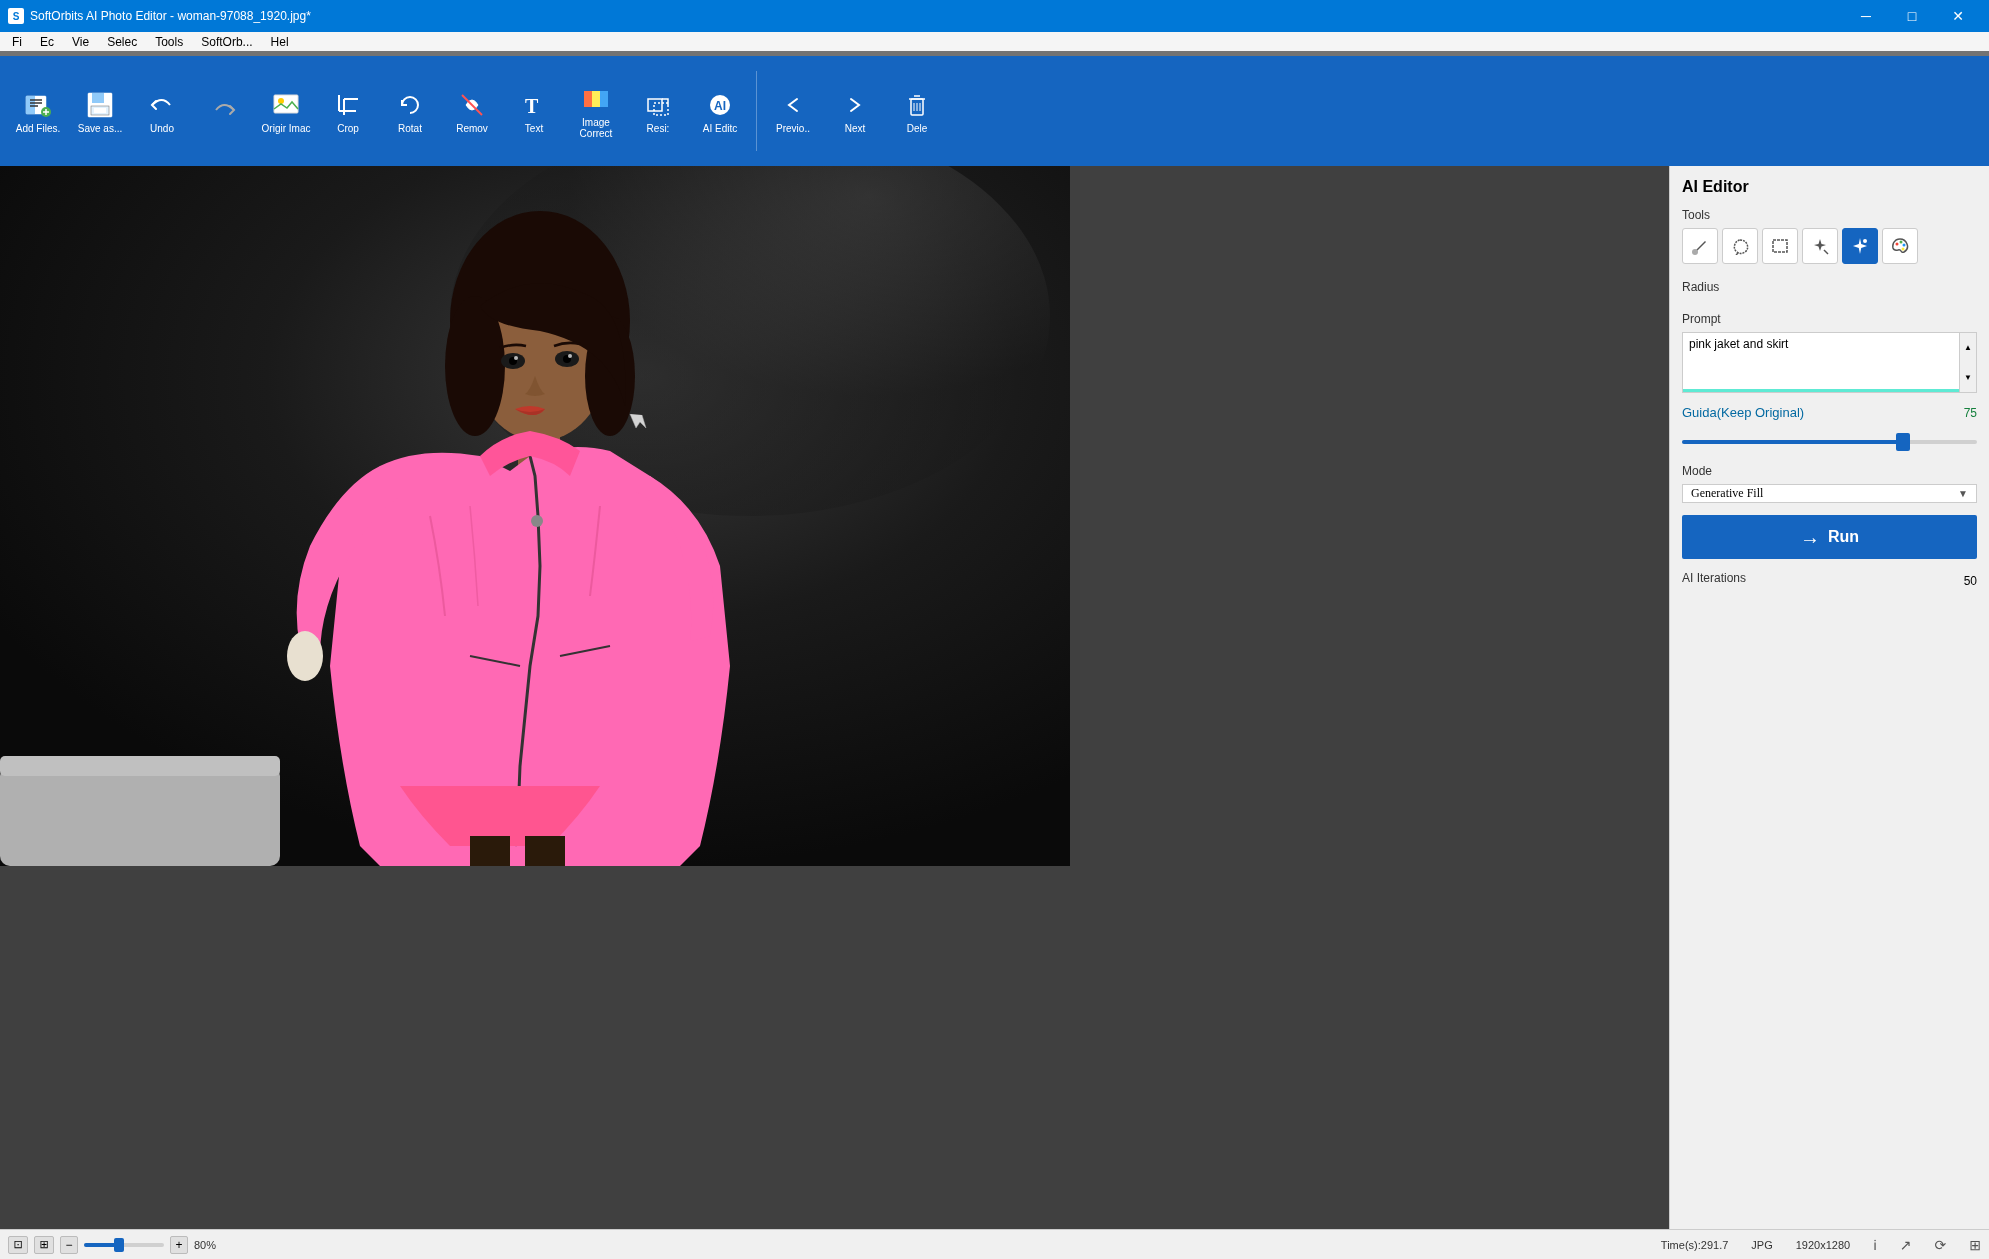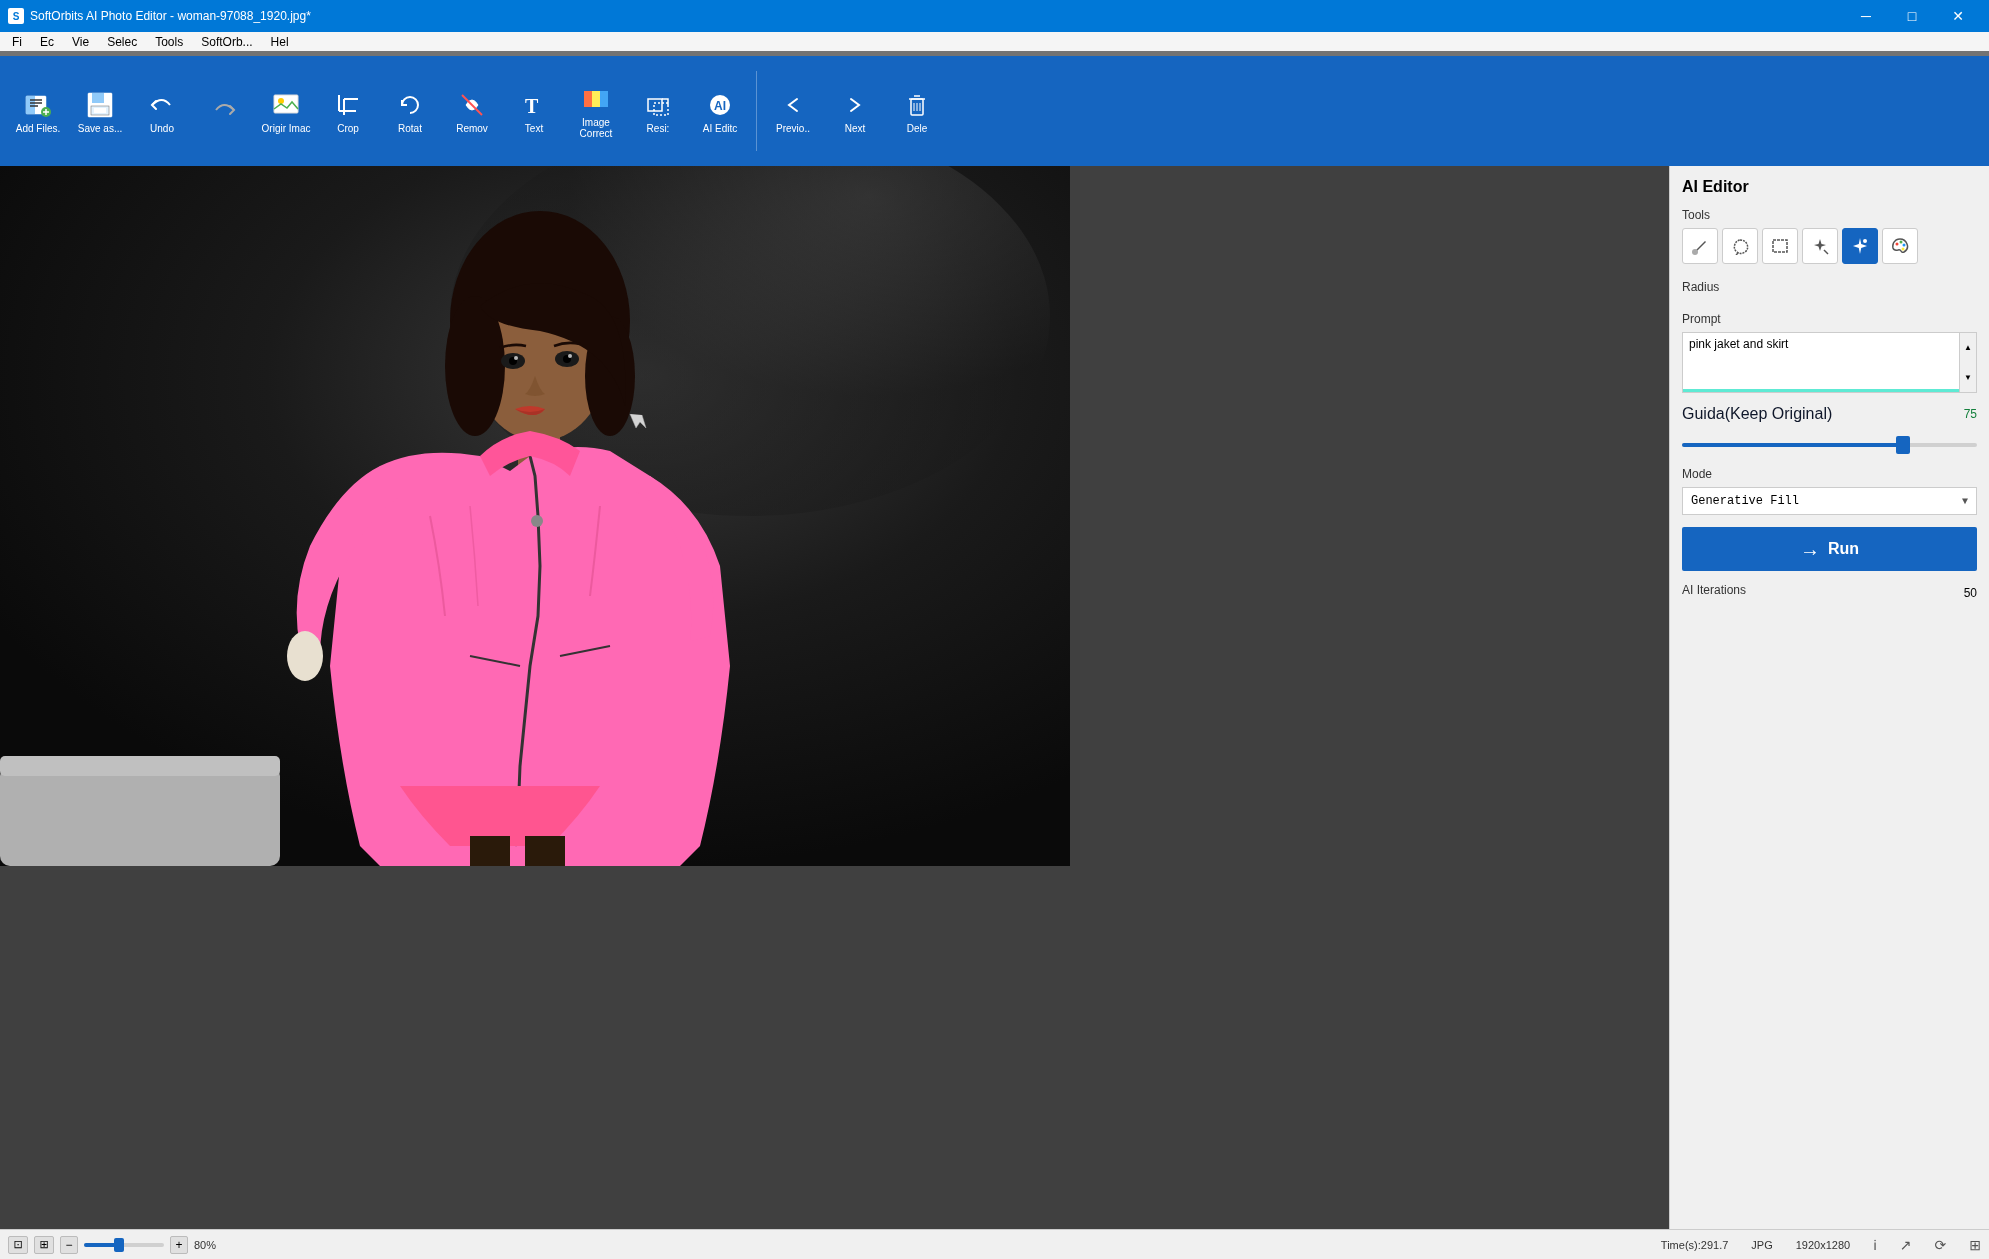--- a/index.html
+++ b/index.html
@@ -230,21 +230,21 @@
     .slider-row {
       display: flex;
       flex-direction: column;
       gap: 4px;
     }
     .slider-header {
       display: flex;
       justify-content: space-between;
       align-items: center;
     }
-    .slider-label { font-size: 16px; color: #0f172a; }
+    .slider-label { font-size: 13px; color: #0369a1; }
     .slider-value { font-size: 12px; color: #15803d; font-weight: 500; }
     .slider-track {
       width: 100%;
       height: 4px;
       background: #d0d0d0;
       border-radius: 2px;
       position: relative;
       margin-top: 8px;
     }
     .slider-fill {
@@ -260,26 +260,26 @@
       position: absolute;
       top: 50%;
       transform: translateY(-50%);
       cursor: pointer;
     }
 
     
     .mode-section {}
     .dropdown {
       width: 100%;
-      height: 28px;
+      height: 19px;
       border: 1px solid #ccc;
       background: #fff;
       padding: 8px 8px;
       font-size: 12px;
-      font-family: Liberation Mono, monospace;
+      font-family: Liberation Serif, serif;
       cursor: pointer;
       display: flex;
       align-items: center;
       justify-content: space-between;
     }
     .dropdown-arrow {
       font-size: 10px;
       color: #555;
     }
 

